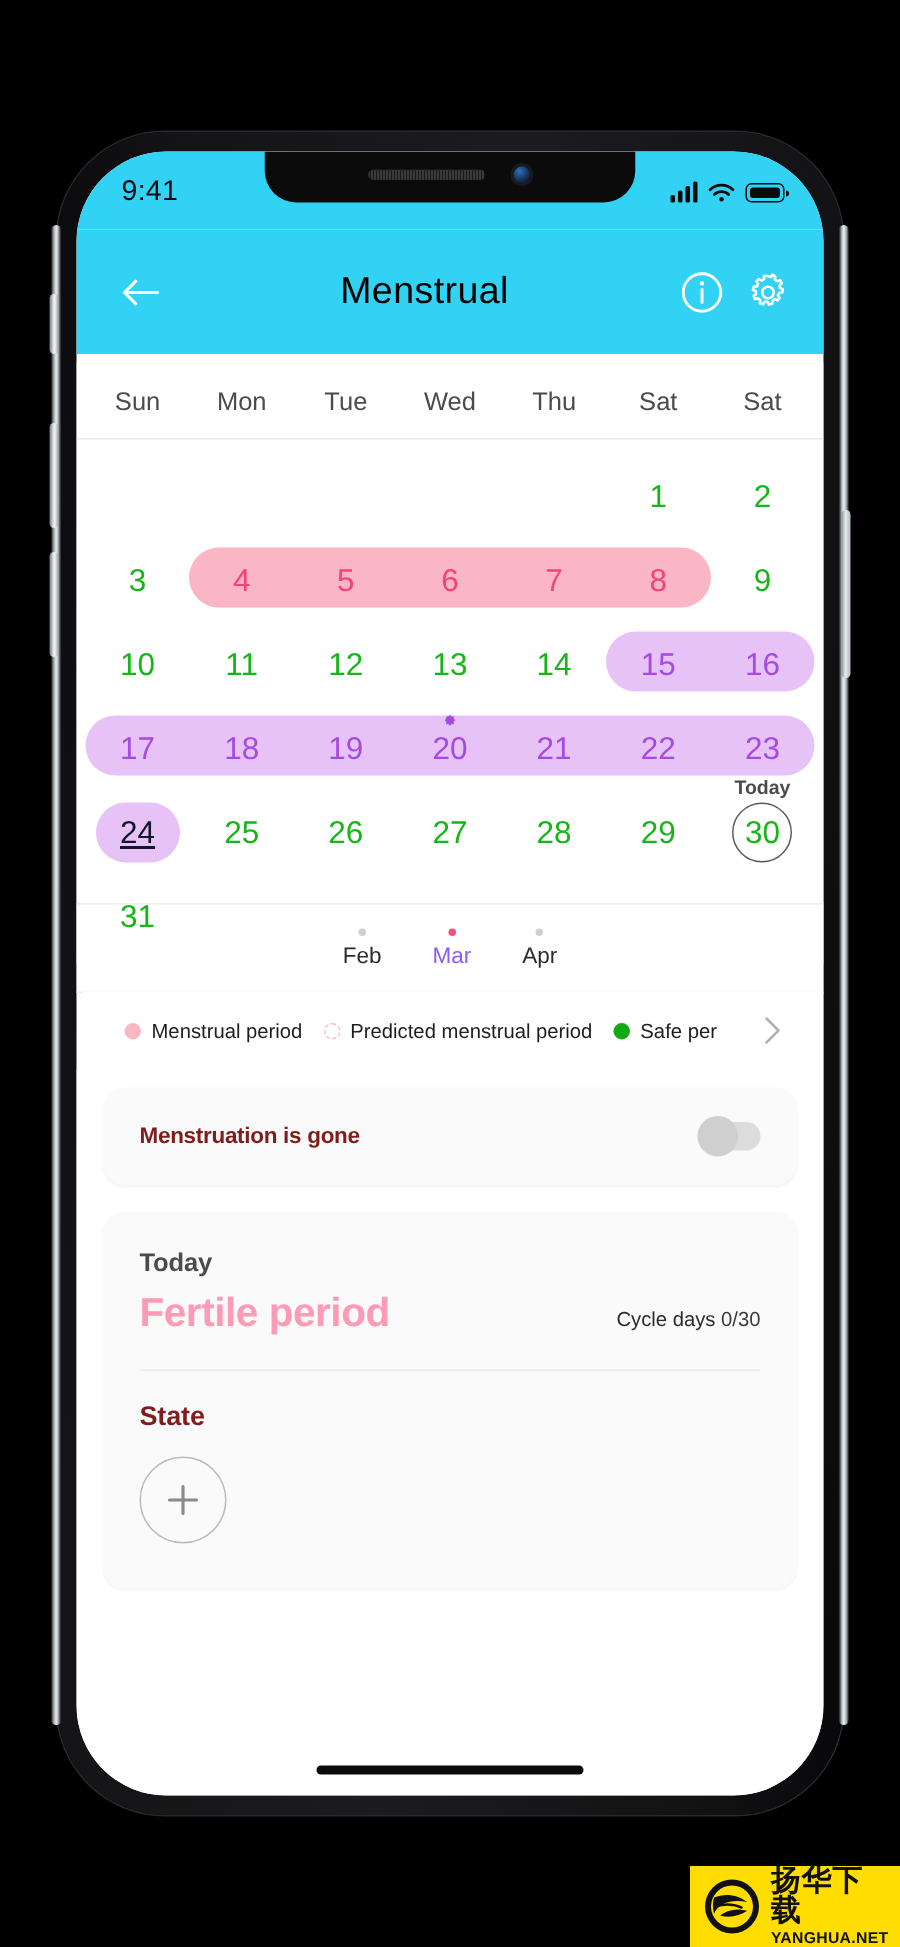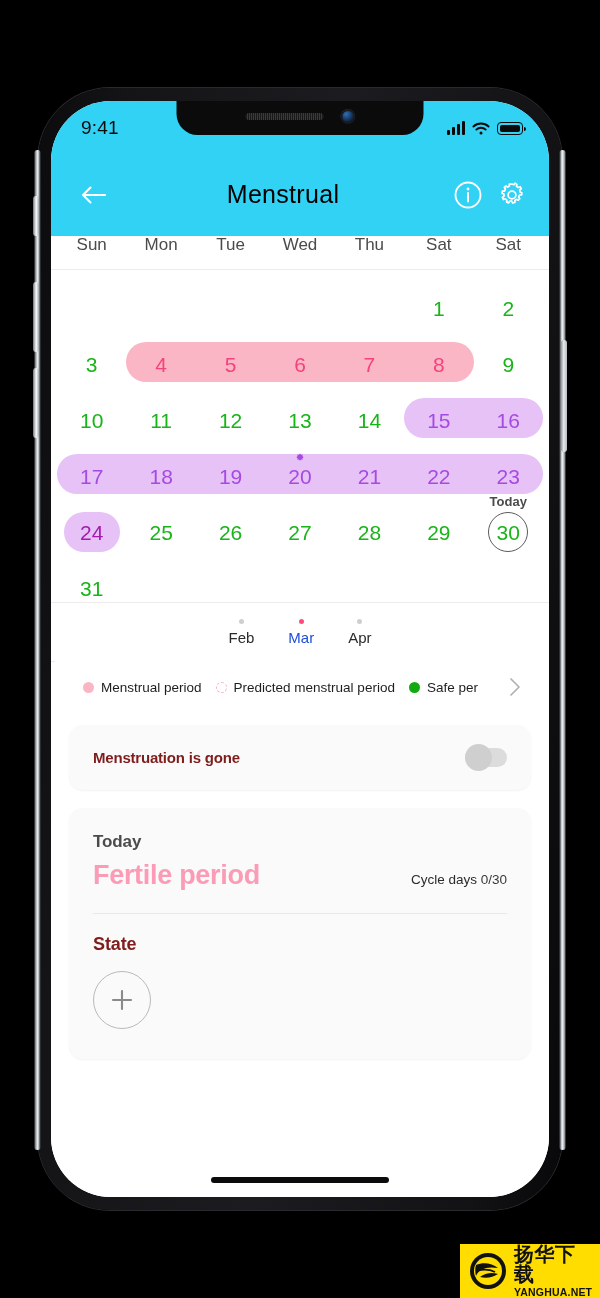--- a/index.html
+++ b/index.html
@@ -178,21 +178,21 @@
     font-size: 25px;
     font-weight: 400;
     letter-spacing: 0.3px;
   }
   #header-actions { display: flex; align-items: center; gap: 14px; }
   .hdr-icon { width: 30px; height: 30px; cursor: pointer; }
 
   
   #calendar {
     position: absolute;
-    top: 118px; left: 0; right: 0;
+    top: 141px; left: 0; right: 0;
     background: #fff;
   }
   #weekday-row {
     display: grid;
     grid-template-columns: repeat(7, 1fr);
     padding: 16px 6px 14px;
     border-bottom: 1px solid #ececec;
   }
   .weekday {
     text-align: center;
@@ -230,21 +230,22 @@
   .day.safe      { color: #18B518; }
   .day.menstrual { color: #F4437A; }
   .day.fertile   { color: #A54AE2; }
   .day .pill {
     display: inline-flex;
     align-items: center;
     justify-content: center;
     width: 56px; height: 40px;
     border-radius: 20px;
     background: #E7C2F7;
-    color: #a21caf;
+    color: #0f172a;
+    text-decoration: underline;
   }
   .day .today-ring {
     display: inline-flex;
     align-items: center;
     justify-content: center;
     width: 40px; height: 40px;
     border-radius: 50%;
     border: 1.6px solid #5b5b5b;
     box-sizing: border-box;
   }
@@ -280,21 +281,21 @@
   .month-item {
     display: flex;
     flex-direction: column;
     align-items: center;
     gap: 5px;
     cursor: pointer;
   }
   .month-dot { width: 5px; height: 5px; border-radius: 50%; background: #cfcfcf; }
   .month-item.active .month-dot { background: #FF4D77; }
   .month-name { font-size: 15px; color: #2b2b2b; }
-  .month-item.active .month-name { color: #1d4ed8; }
+  .month-item.active .month-name { color: #8b5cf6; }
 
   
   #legend {
     position: absolute;
     top: 560px; left: 4px; right: 0;
     height: 52px;
     display: flex;
     align-items: center;
     padding: 0 26px 0 28px;
     box-sizing: border-box;

